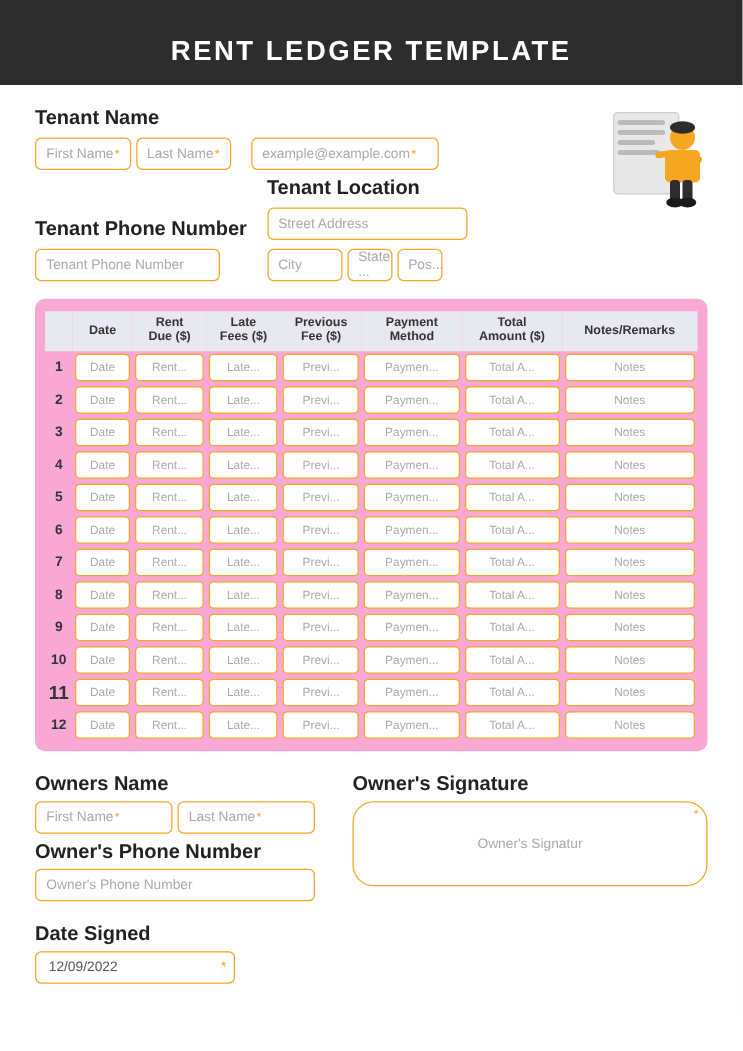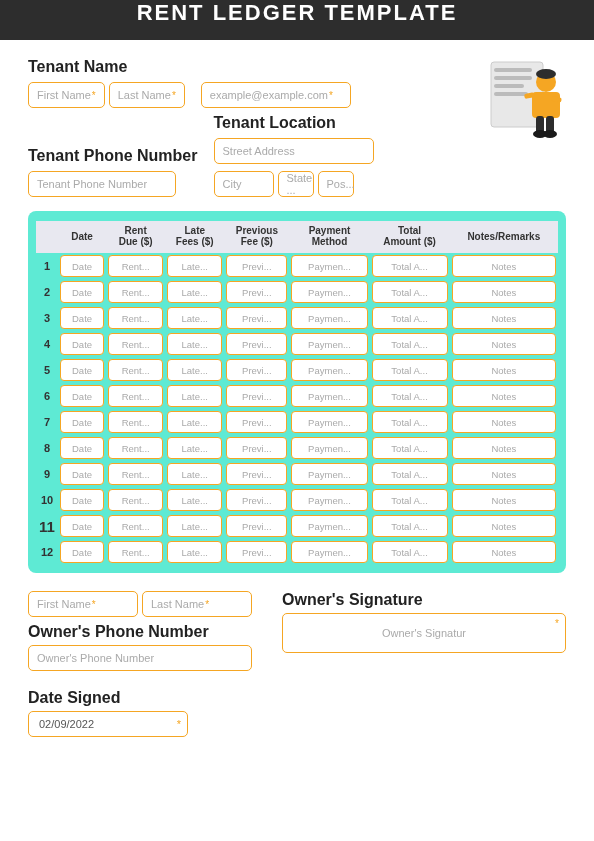--- a/index.html
+++ b/index.html
@@ -15,21 +15,21 @@
       width: 594px;
       min-height: 841px;
       background: #fff;
       padding: 0;
       position: relative;
     }
     .header {
       background: #2d2d2d;
       color: #fff;
       text-align: center;
-      padding: 0 0 14px;
+      padding: 28px 0 14px;
       font-size: 22px;
       font-weight: 900;
       letter-spacing: 2px;
       text-transform: uppercase;
     }
     .content {
       padding: 18px 28px 20px 28px;
       position: relative;
     }
     .field-group {
@@ -63,21 +63,21 @@
       position: absolute;
       right: 28px;
       top: 14px;
       width: 80px;
       height: 90px;
     }
 
     
     .table-section {
       margin-top: 14px;
-      background: #5eead4;
+      background: #f9a8d4;
       border-radius: 8px;
       padding: 10px 8px 8px 8px;
     }
     .ledger-table {
       width: 100%;
       border-collapse: collapse;
     }
     .ledger-table th {
       font-size: 10px;
       font-weight: 700;
@@ -120,22 +120,22 @@
       margin-top: 18px;
       display: flex;
       gap: 30px;
       align-items: flex-start;
     }
     .owners-section { flex: 0 0 auto; }
     .signature-section { flex: 1; }
 
     .signature-box {
       border: 1.5px solid #f5a623;
-      border-radius: 5px;
-      height: 40px;
+      border-radius: 17px;
+      height: 68px;
       display: flex;
       align-items: center;
       justify-content: center;
       font-size: 11px;
       color: #aaa;
       background: #fff;
       margin-top: 4px;
       position: relative;
     }
     .signature-box::after {
@@ -569,20 +569,21 @@
                 <div class="cell-input">Notes</div>
               </td>
             </tr>
           </tbody>
       </table>
     </div>
 
     <div class="bottom-section">
 
       <div class="owners-section">
+        <div class="field-label" style="margin-bottom:4px;">Owners Name</div>
         <div class="input-row" style="margin-bottom:6px;">
           <div class="input-field" style="width:110px;">
             <span>First Name</span>
               <span class="req-star">*</span>
           </div>
           <div class="input-field" style="width:110px;">
             <span>Last Name</span>
               <span class="req-star">*</span>
           </div>
         </div>
@@ -596,18 +597,18 @@
         <div class="field-label" style="margin-bottom:4px;">Owner's Signature</div>
         <div class="signature-box">
           <span>Owner's Signatur</span>
         </div>
       </div>
     </div>
 
     <div class="date-section">
       <div class="field-label" style="margin-bottom:4px;">Date Signed</div>
       <div class="date-input">
-        <span>02/09/2022</span>
+        <span>12/09/2022</span>
       </div>
     </div>
 
   </div>
 </div>
 
 </body></html>

